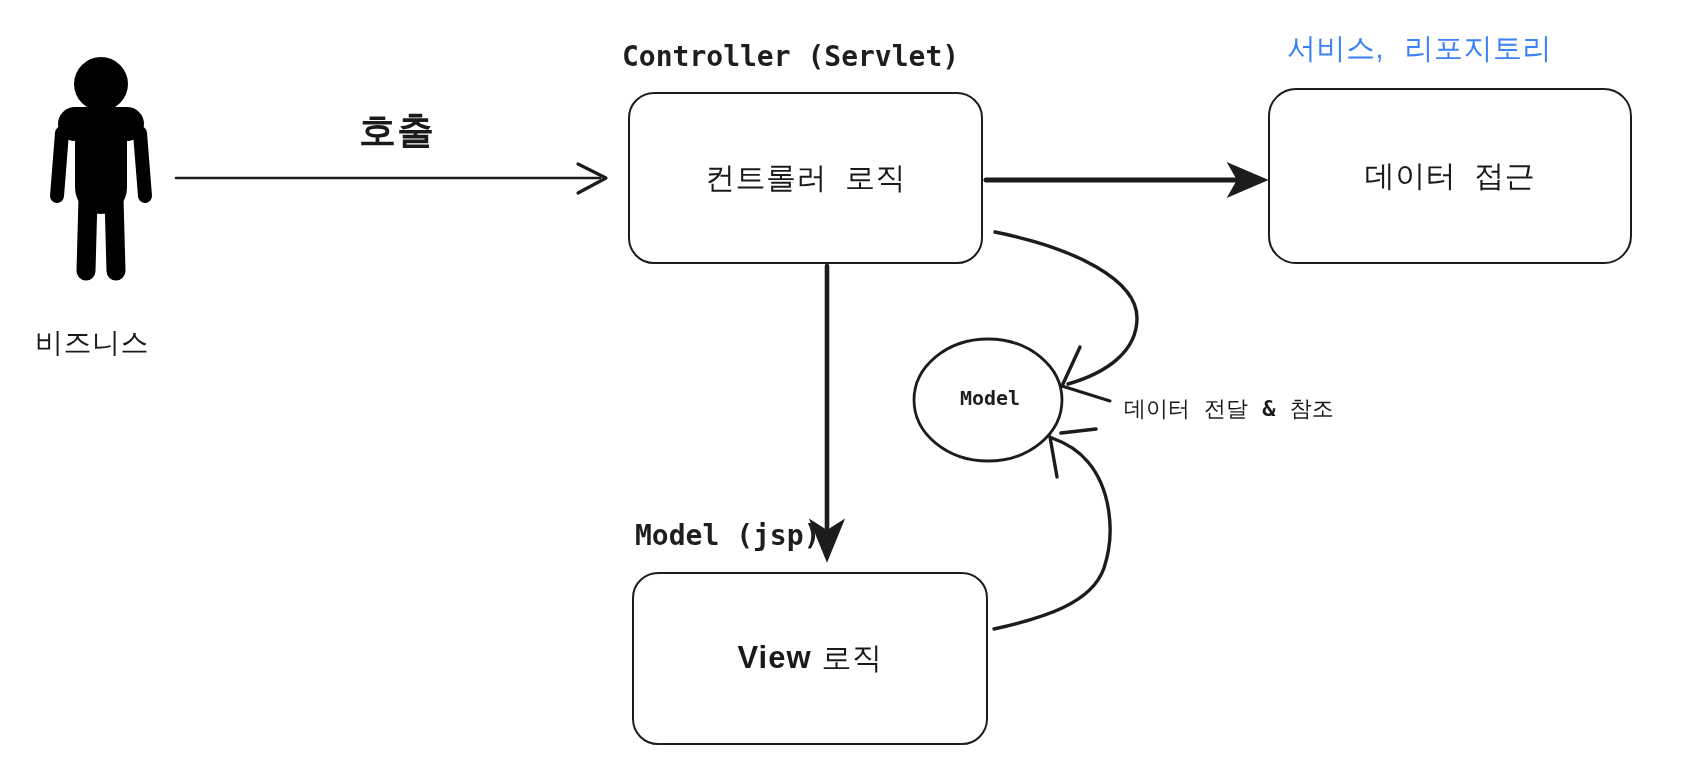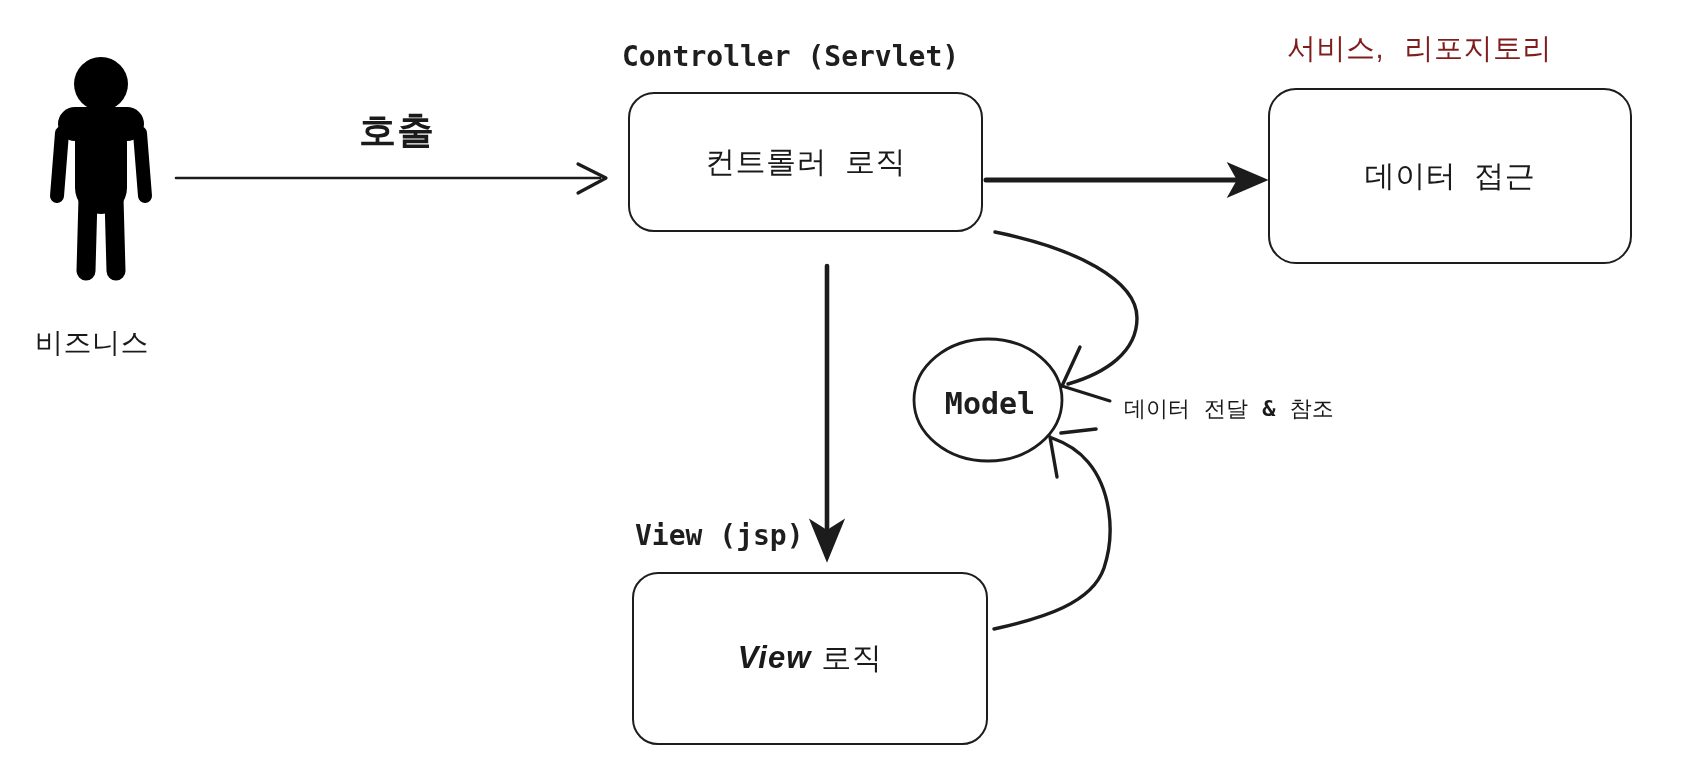--- a/index.html
+++ b/index.html
@@ -46,21 +46,21 @@
     font-family: "DejaVu Sans Mono", "Liberation Mono", monospace;
     font-weight: bold;
     font-size: 28px;
     color: #1e1e1e;
     white-space: nowrap;
   }
   .kr-title {
     position: absolute;
     font-size: 29px;
     word-spacing: 12px;
-    color: #7f1d1d;
+    color: #3b82f6;
     white-space: nowrap;
     letter-spacing: 0.5px;
   }
   .free-label {
     position: absolute;
     white-space: nowrap;
   }
   .call-label {
     font-size: 37px;
     font-weight: 700;
@@ -71,38 +71,37 @@
     letter-spacing: 0.5px;
   }
   .model-label {
     position: absolute;
     left: 916px;
     top: 386px;
     width: 148px;
     text-align: center;
     font-family: "DejaVu Sans Mono", "Liberation Mono", monospace;
     font-weight: bold;
-    font-size: 30px;
+    font-size: 20px;
     color: #1e1e1e;
   }
   .model-edge-label {
     left: 1124px;
     top: 394px;
     font-size: 22px;
     word-spacing: 8px;
   }
   .model-edge-label .amp {
     font-family: "DejaVu Sans Mono", "Liberation Mono", monospace;
     font-weight: bold;
   }
   .service-lines {
     line-height: 38px;
   }
   .view-latin {
-    font-style: italic;
     font-weight: 600;
     font-size: 31px;
     letter-spacing: 1px;
     padding-right: 10px;
   }
 </style>
 </head>
 <body>
 
 <div class="canvas">
@@ -147,32 +146,32 @@
       <path d="M 1050 437 L 1057 477" stroke-width="3.4"></path>
       <path d="M 1061 433 L 1096 429" stroke-width="3.6"></path>
     </g>
   </svg>
 
   <div class="free-label client-label" style="left:35px; top:324px;">비즈니스</div>
 
   <div class="free-label call-label" style="left:359px; top:106px;">호출</div>
 
   <div class="mono-title" style="left:622px; top:40px;text-align:center;">Controller (Servlet)</div>
-  <div class="node-box" style="left:628px; top:92px; width:355px; height:140px;">
+  <div class="node-box" style="left:628px; top:92px; width:355px; height:172px;">
     <span class="kr-text">컨트롤러 로직</span>
   </div>
 
   <div class="kr-title" style="left:1287px; top:29px;">서비스, 리포지토리</div>
   <div class="node-box" style="left:1268px; top:88px; width:364px; height:176px; border-radius:28px;">
     <div class="kr-text service-lines">
       <div>데이터 접근</div>
     </div>
   </div>
 
-  <div class="mono-title" style="left:635px; top:519px;">View (jsp)</div>
+  <div class="mono-title" style="left:635px; top:519px;">Model (jsp)</div>
   <div class="node-box" style="left:632px; top:572px; width:356px; height:173px;">
     <span class="kr-text">
       <span class="view-latin">View</span><span>로직</span>
     </span>
   </div>
 
   <div class="model-label">Model</div>
 
   <div class="free-label model-edge-label">
     <span>데이터 전달</span>

